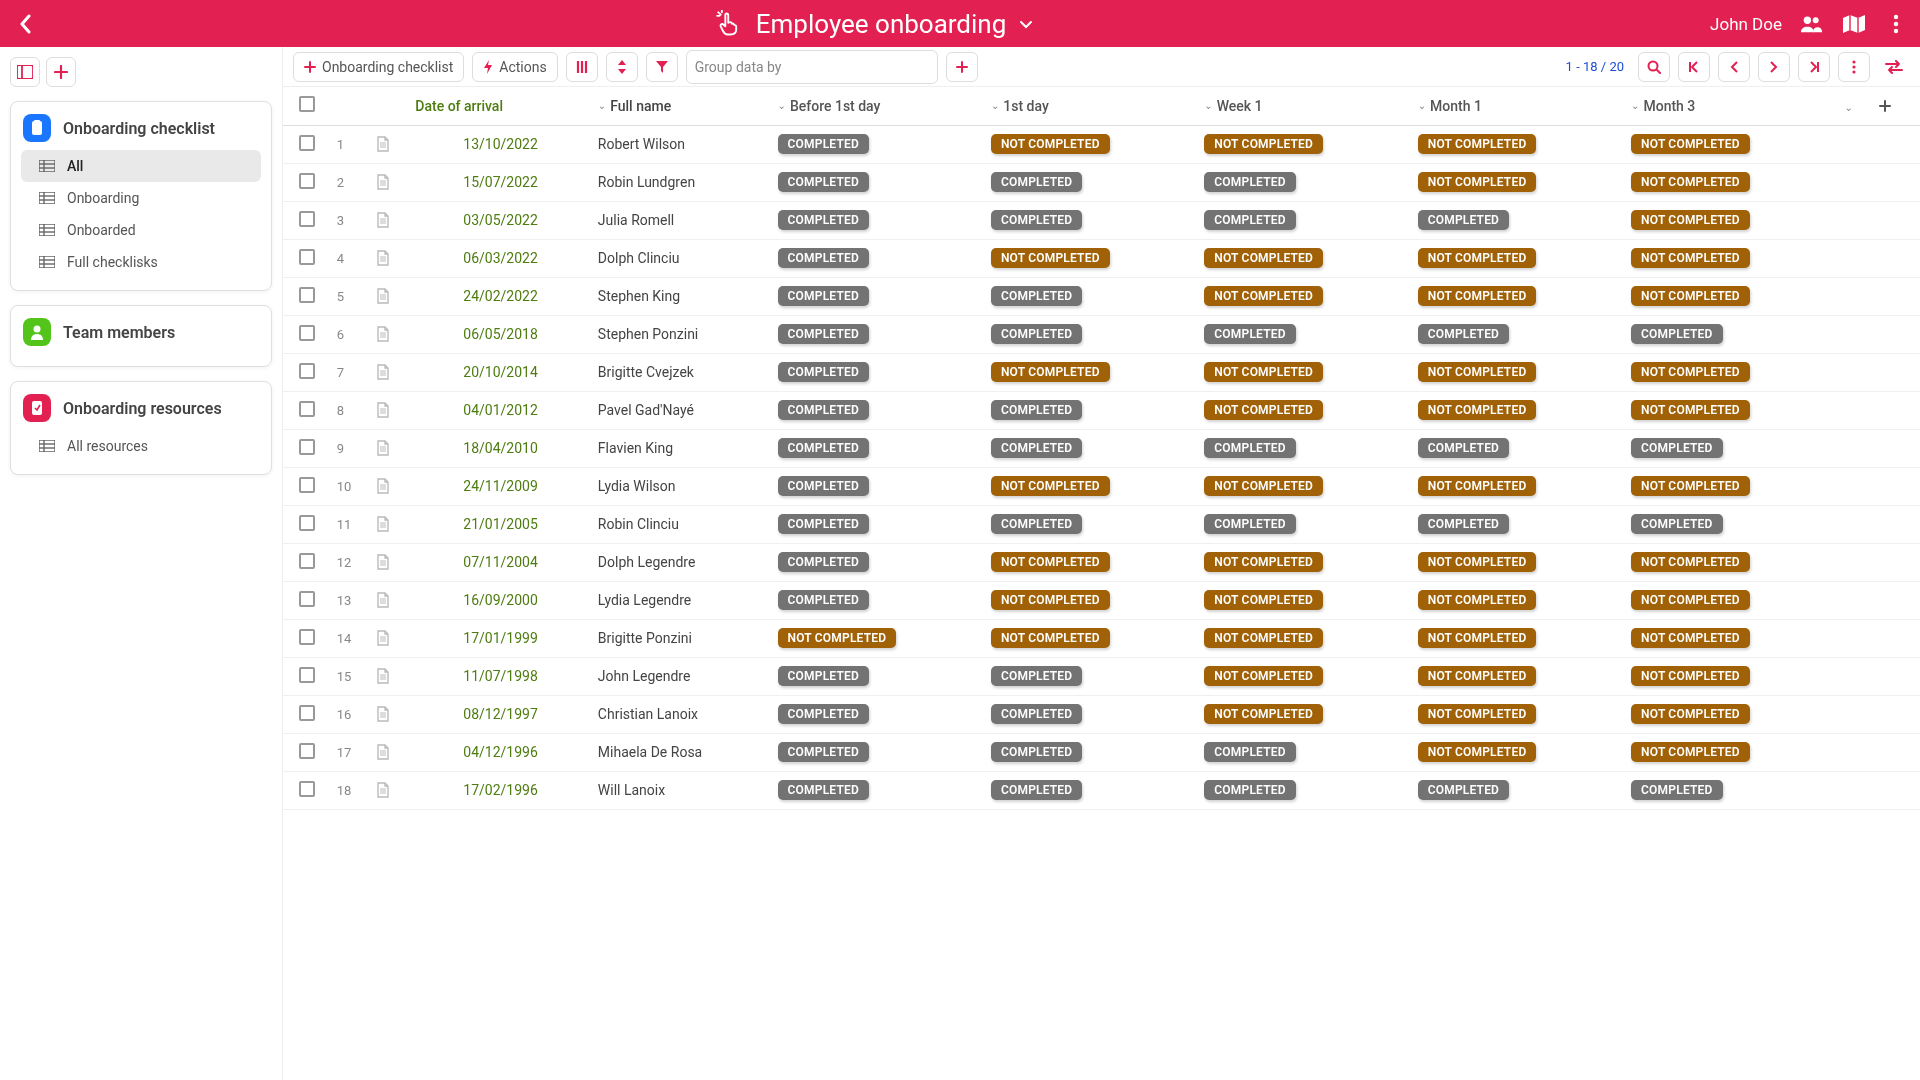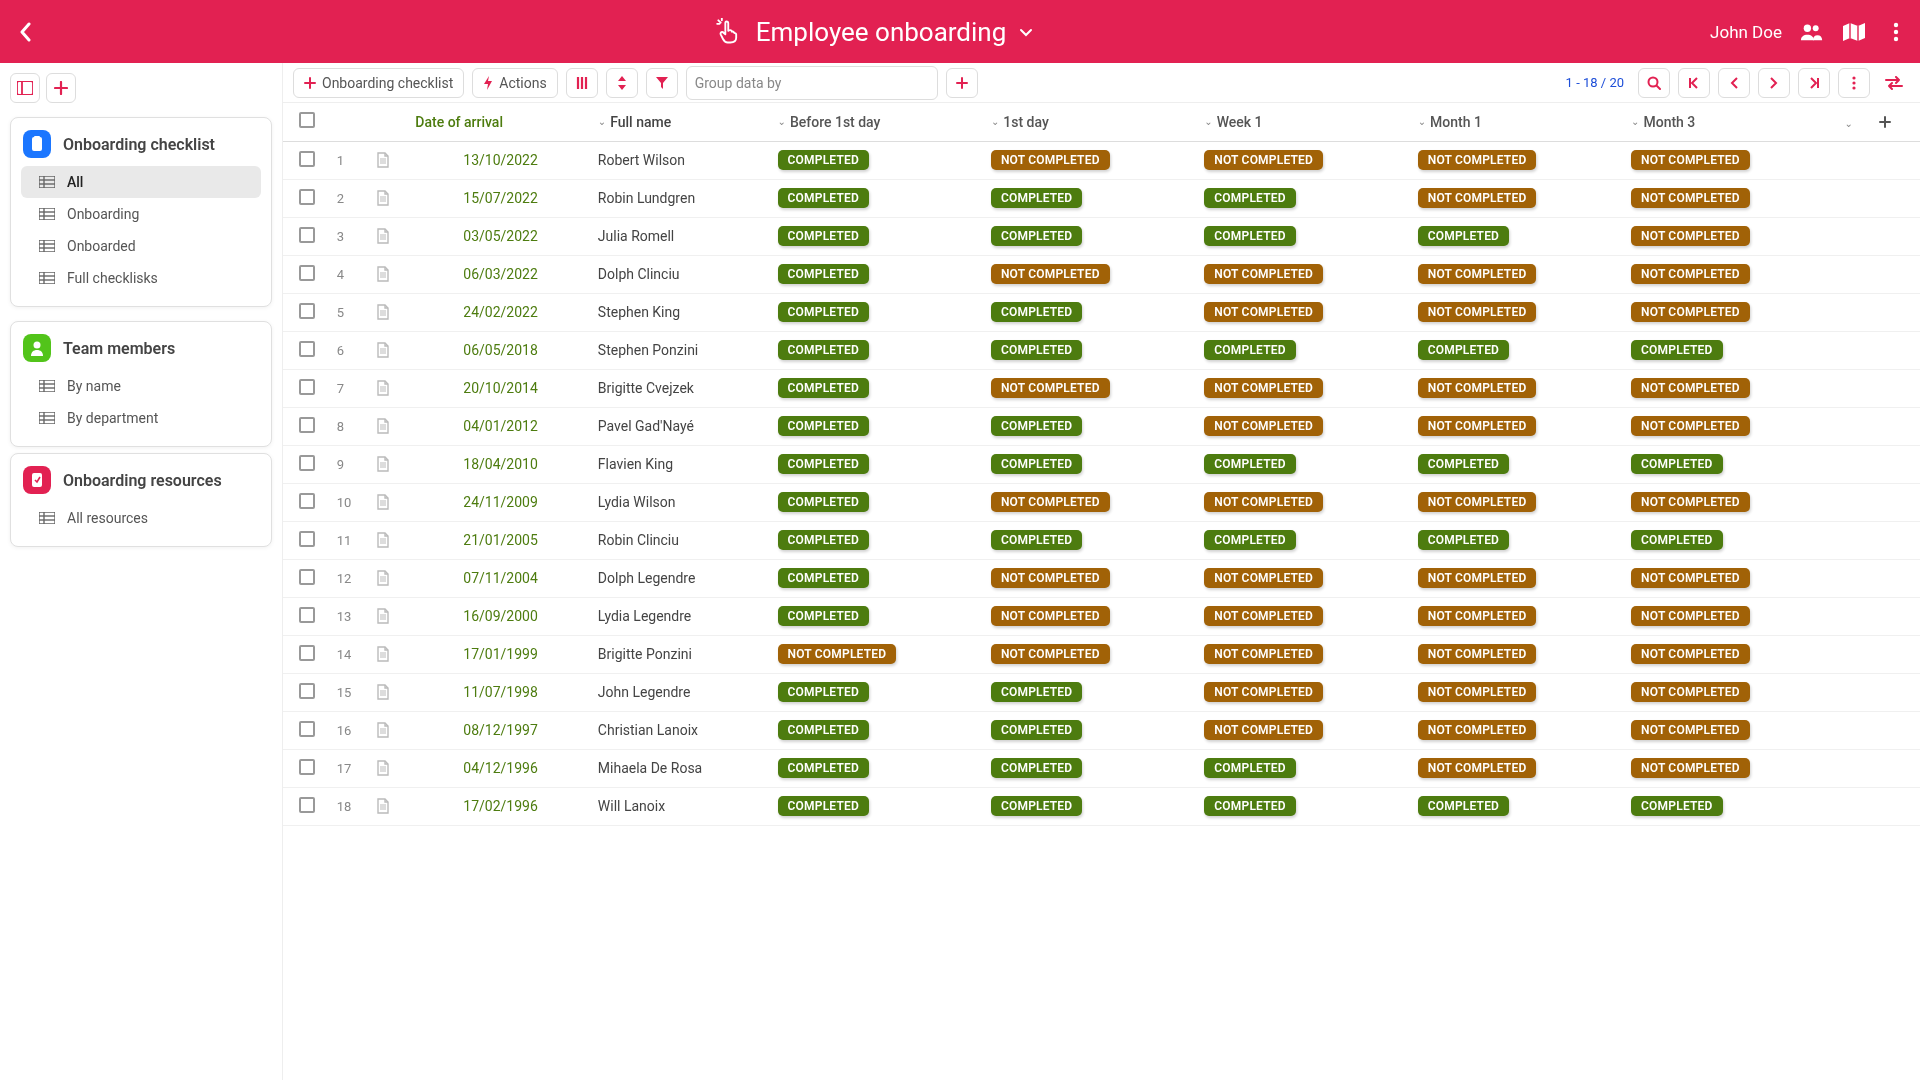--- a/index.html
+++ b/index.html
@@ -1,19 +1,19 @@
 <!DOCTYPE html>
 <html><head>
 <meta charset="utf-8">
 <style>
 * { box-sizing: border-box; margin: 0; padding: 0; }
 body { font-family: -apple-system, BlinkMacSystemFont, "Segoe UI", Roboto, Arial, sans-serif; font-size: 14px; color: #333; background: #fff; overflow: hidden; }
 
 
-.header { height: 63px; background: #e22152; display: flex; align-items: center; color: #fff; padding: 0 12px; }
+.header { height: 47px; background: #e22152; display: flex; align-items: center; color: #fff; padding: 0 12px; }
 .header-left { display: flex; align-items: center; }
 .back-btn { width: 28px; height: 28px; display: flex; align-items: center; justify-content: center; cursor: pointer; }
 .header-center { flex: 1; display: flex; align-items: center; justify-content: center; gap: 12px; }
 .header-title { font-size: 26px; font-weight: 400; }
 .header-right { display: flex; align-items: center; gap: 18px; }
 .username { font-size: 17px; }
 .header-icon { width: 24px; height: 24px; display: flex; align-items: center; justify-content: center; cursor: pointer; }
 
 
 .body { display: flex; height: calc(100vh - 47px); }
@@ -53,21 +53,21 @@
 .col-num { width: 28px; color: #888; font-size: 13px; }
 .col-doc { width: 28px; color: #bbb; }
 .col-date { width: 130px; color: #4d7c0f; text-align: center; }
 .col-name { width: 128px; color: #444; }
 .col-status { width: 152px; }
 .th-inner { display: flex; align-items: center; gap: 4px; }
 .th-caret { color: #888; font-size: 10px; }
 .addcol { width: 34px; text-align: center; color: #666; }
 
 .badge { display: inline-block; padding: 3px 10px; border-radius: 5px; font-size: 12px; font-weight: 600; color: #fff; letter-spacing: 0.2px; box-shadow: 1px 2px 3px rgba(0,0,0,0.18); white-space: nowrap; }
-.badge.completed { background: #4d7c0f; }
+.badge.completed { background: #737373; }
 .badge.not { background: #a16207; }
 
 .chk { width: 16px; height: 16px; border: 2px solid #999; border-radius: 2px; display: inline-block; }
 .doc-ico { width: 14px; height: 16px; }
 
 svg { display: block; }
 </style>
 </head>
 <body>
 
@@ -183,53 +183,29 @@
                   <rect x="0" y="0" width="16" height="12" rx="1" fill="none" stroke="#666" stroke-width="1.4"></rect>
                   <line x1="0" y1="4" x2="16" y2="4" stroke="#666" stroke-width="1.4"></line>
                   <line x1="0" y1="8" x2="16" y2="8" stroke="#666" stroke-width="1.4"></line>
                   <line x1="5" y1="0" x2="5" y2="12" stroke="#666" stroke-width="1.4"></line>
                 </svg>
               </span>
               <span>Full checklisks</span>
             </div>
           </div>
         </div>
-        <div class="card" style="margin-bottom: 6px;">
+        <div class="card" style="margin-bottom: 14px;">
           <div class="card-header">
             <div class="card-icon bg-green">
               <svg width="14" height="16" viewBox="0 0 14 16">
                 <circle cx="7" cy="5" r="3.5" fill="#fff"></circle>
                 <path d="M1 16c0-4 2.5-6 6-6s6 2 6 6" fill="#fff"></path>
               </svg>
             </div>
             <div class="card-title">Team members</div>
-          </div>
-          <div class="card-items">
-            <div class="card-item">
-              <span class="item-icon">
-                <svg width="16" height="12" viewBox="0 0 16 12">
-                  <rect x="0" y="0" width="16" height="12" rx="1" fill="none" stroke="#666" stroke-width="1.4"></rect>
-                  <line x1="0" y1="4" x2="16" y2="4" stroke="#666" stroke-width="1.4"></line>
-                  <line x1="0" y1="8" x2="16" y2="8" stroke="#666" stroke-width="1.4"></line>
-                  <line x1="5" y1="0" x2="5" y2="12" stroke="#666" stroke-width="1.4"></line>
-                </svg>
-              </span>
-              <span>By name</span>
-            </div>
-            <div class="card-item">
-              <span class="item-icon">
-                <svg width="16" height="12" viewBox="0 0 16 12">
-                  <rect x="0" y="0" width="16" height="12" rx="1" fill="none" stroke="#666" stroke-width="1.4"></rect>
-                  <line x1="0" y1="4" x2="16" y2="4" stroke="#666" stroke-width="1.4"></line>
-                  <line x1="0" y1="8" x2="16" y2="8" stroke="#666" stroke-width="1.4"></line>
-                  <line x1="5" y1="0" x2="5" y2="12" stroke="#666" stroke-width="1.4"></line>
-                </svg>
-              </span>
-              <span>By department</span>
-            </div>
           </div>
         </div>
         <div class="card" style="margin-bottom: 14px; text-align: right;">
           <div class="card-header">
             <div class="card-icon bg-red">
               <svg width="14" height="16" viewBox="0 0 14 16">
                 <rect x="2" y="1" width="10" height="14" rx="2" fill="#fff"></rect>
                 <path d="M5 8 L7 10 L10 5" stroke="#e22152" stroke-width="1.6" fill="none"></path>
               </svg>
             </div>

